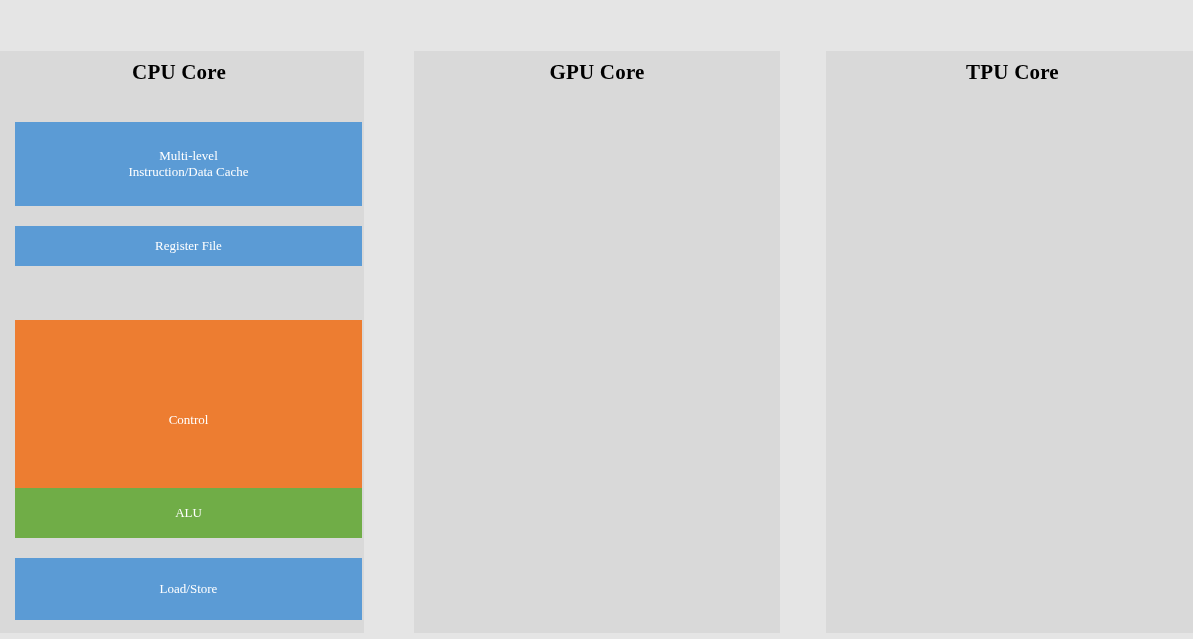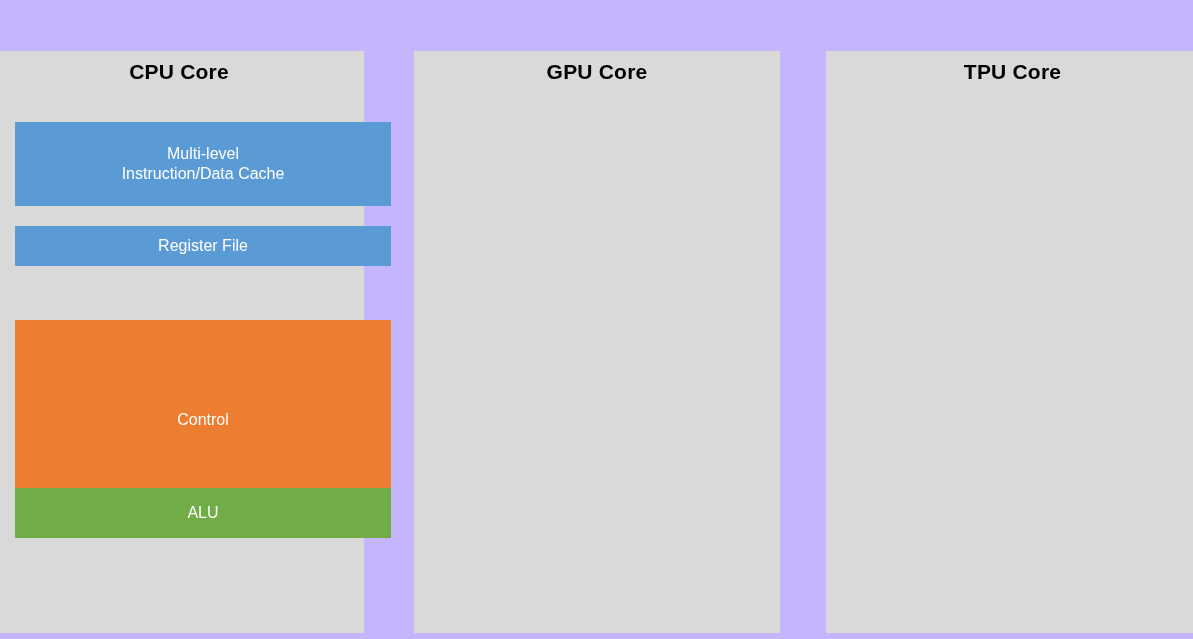--- a/index.html
+++ b/index.html
@@ -10,21 +10,22 @@
     width: 1193px;
     height: 639px;
     overflow: hidden;
     font-family: "Liberation Sans", sans-serif;
   }
 
   #stage {
     position: relative;
     width: 1193px;
     height: 639px;
-    background: #c4b5fd;
+    background: #e5e5e5;
+    font-family: Liberation Serif, serif;
   }
 
   
   .panel {
     position: absolute;
     top: 51px;
     height: 582px;
     background: #D9D9D9;
     box-sizing: border-box;
   }
@@ -53,21 +54,21 @@
     text-align: center;
     color: #FFFFFF;
     line-height: 1.22;
     white-space: pre-line;
   }
   .blue   { background: #5B9BD5; }
   .orange { background: #ED7D31; margin-top: 40px; }
   .green  { background: #70AD47; }
 
   
-  .cpu-blk { left: 21px; width: 376px; font-size: 16px; }
+  .cpu-blk { left: 21px; width: 347px; font-size: 13px; }
 
   
   .gpu-blk { left: 435px; width: 322px; font-size: 16.5px; }
 
   .alu-area {
     position: absolute;
     left: 435px;
     top: 253px;
     width: 322px;
     height: 290px;
@@ -138,20 +139,21 @@
 
     <div class="blk blue cpu-blk" style="top:71px;height:84px;">Multi-level
 Instruction/Data Cache</div>
 
     <div class="blk blue cpu-blk" style="top:175px;height:40px;">Register File</div>
 
     <div class="blk orange cpu-blk" style="top:229px;height:200px;">Control</div>
 
     <div class="blk green cpu-blk" style="top:437px;height:50px;">ALU</div>
 
+    <div class="blk blue cpu-blk" style="top:507px;height:62px;">Load/Store</div>
   </div>
 
   <div class="panel panel-gpu">
     <div class="panel-title" style="top:9px;">GPU Core</div>
 
     <div class="blk blue gpu-blk" style="top:71px;height:28px;">Instruction Cache</div>
 
     <div class="blk orange gpu-blk" style="top:107px;height:42px;">Control</div>
 
     <div class="blk blue gpu-blk" style="top:159px;height:34px;">Register File</div>

